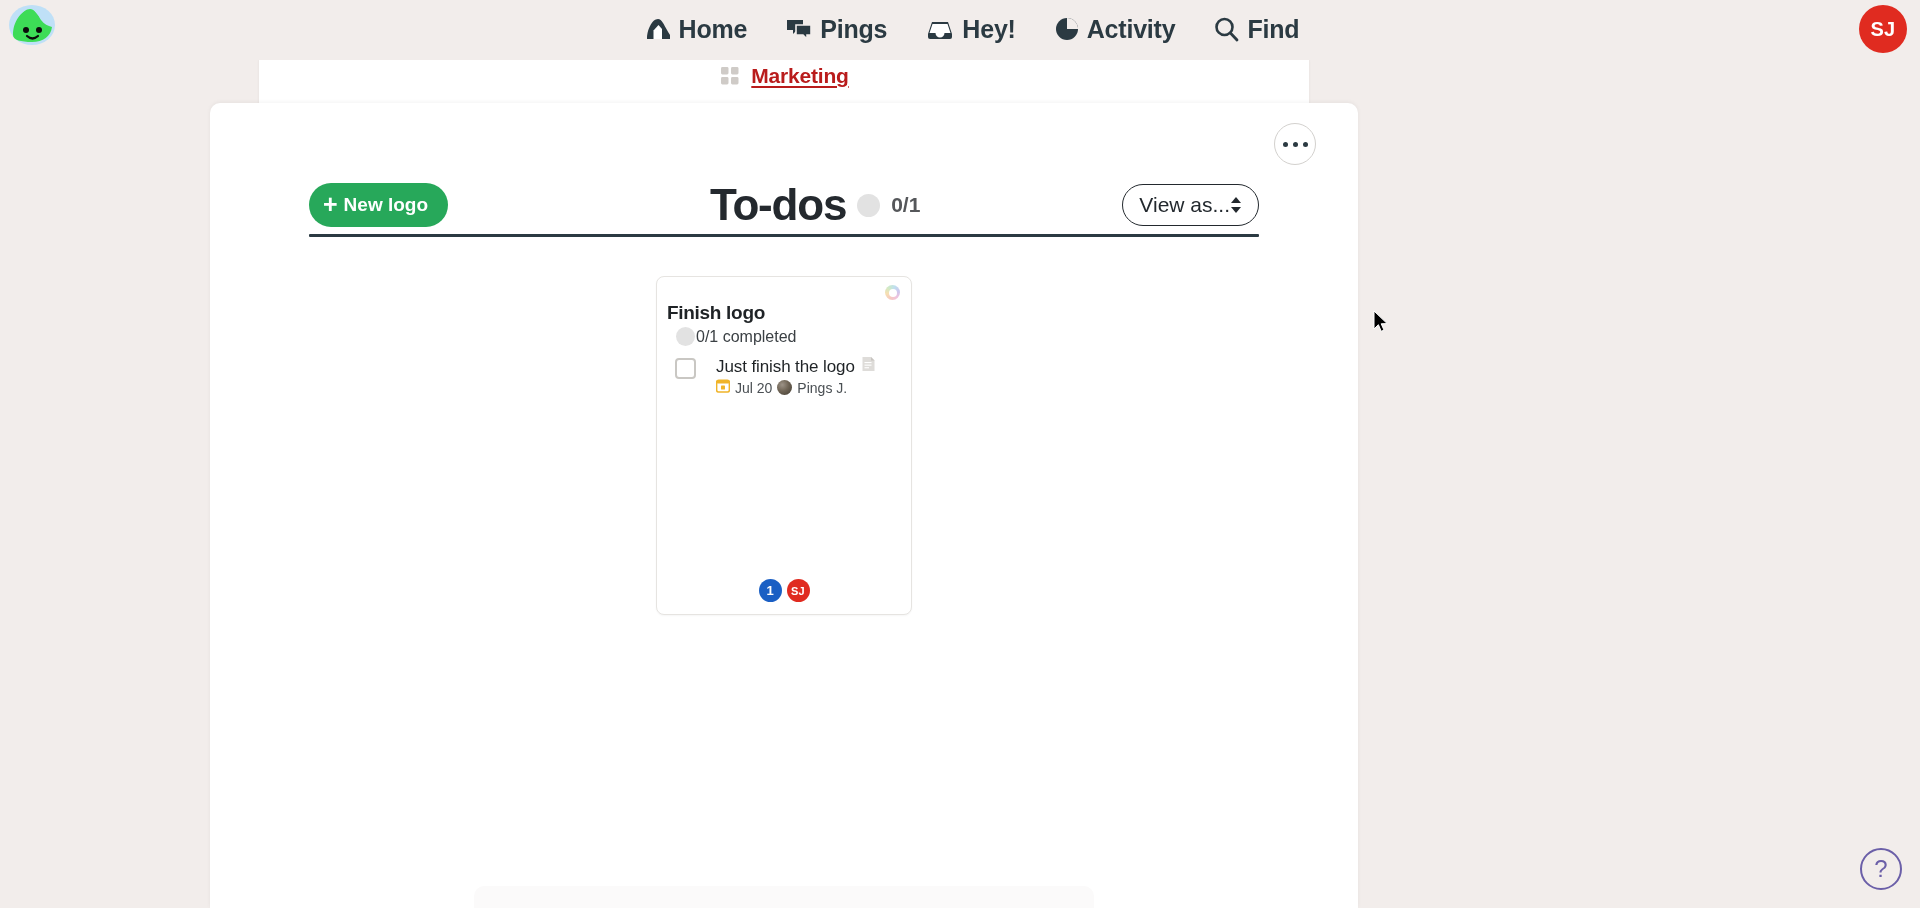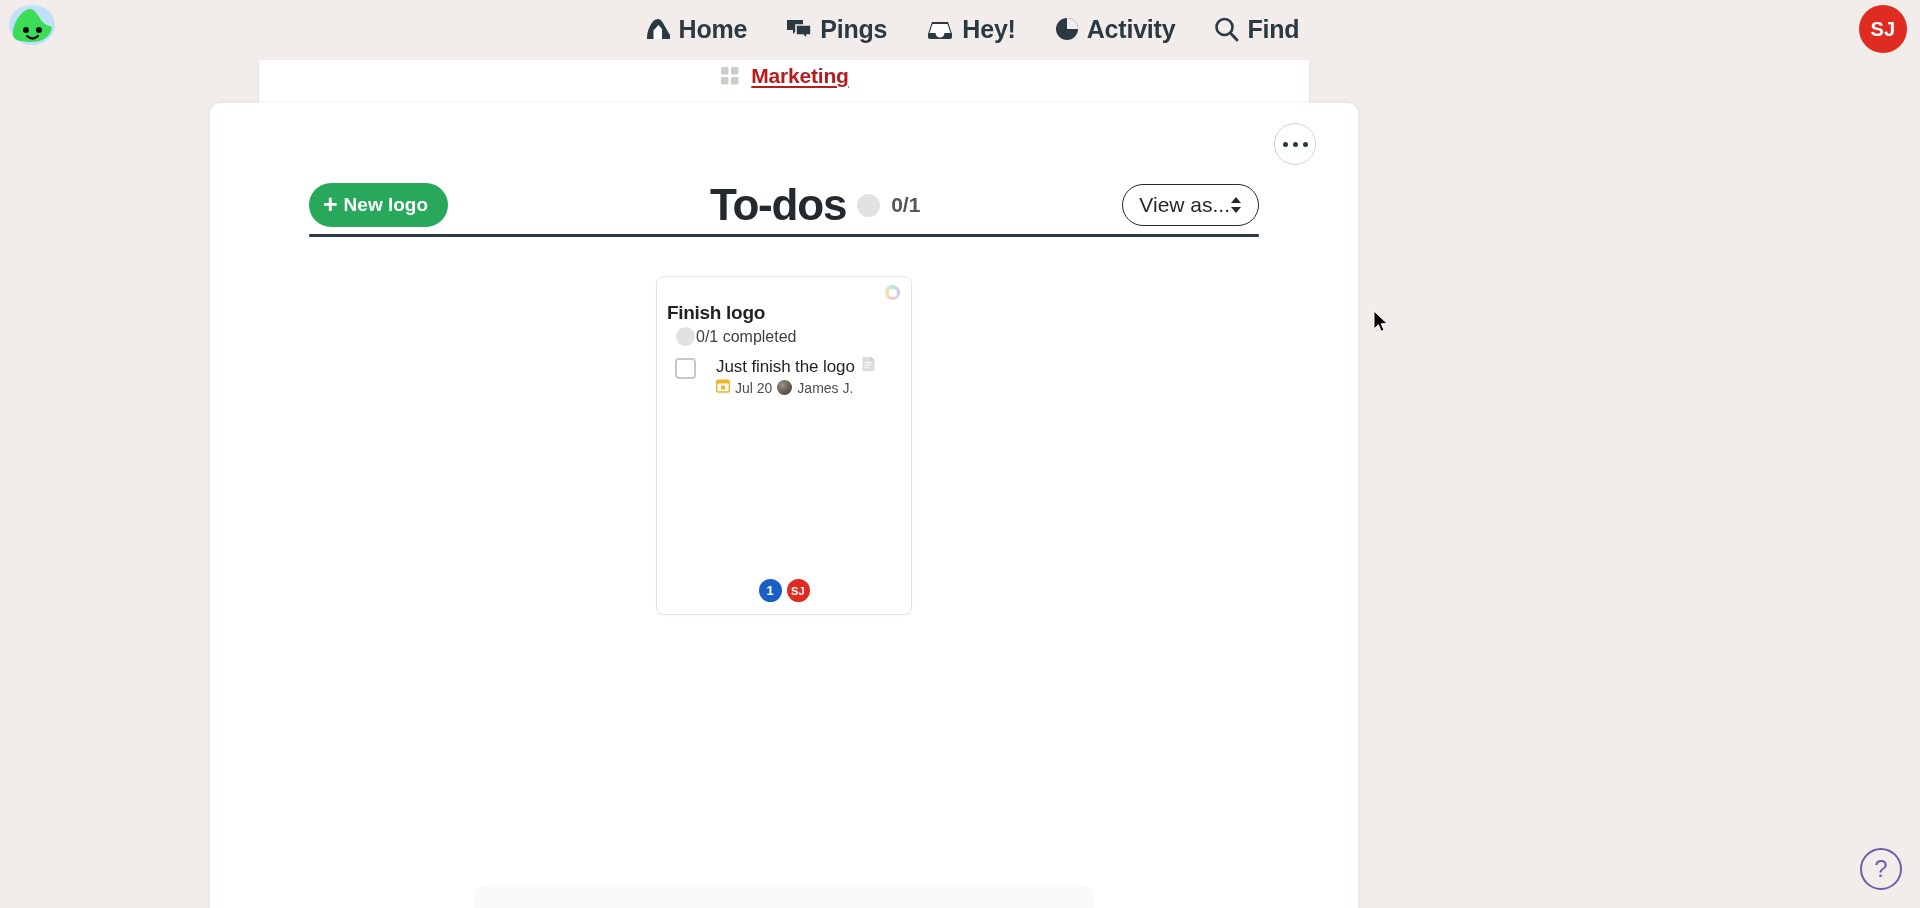--- a/index.html
+++ b/index.html
@@ -368,21 +368,21 @@
         <div class="todo-meta">
           <span class="cal-icon">
             <svg width="14" height="14" viewBox="0 0 14 14">
               <rect x="0.6" y="1.4" width="12.8" height="11.6" rx="2" fill="#fff" stroke="#f0b429" stroke-width="1.6"></rect>
               <rect x="0.6" y="1.4" width="12.8" height="3.2" rx="1.4" fill="#f0b429"></rect>
               <rect x="5" y="6.6" width="4" height="4" rx="0.6" fill="#f0b429"></rect>
             </svg>
           </span>
           <span>Jul 20</span>
           <span class="person-avatar"></span>
-          <span>James J.</span>
+          <span>Pings J.</span>
         </div>
       </div>
     </div>
 
     <div class="card-footer">
       <span class="badge-count">1</span>
       <span class="badge-avatar">SJ</span>
     </div>
   </div>
 

